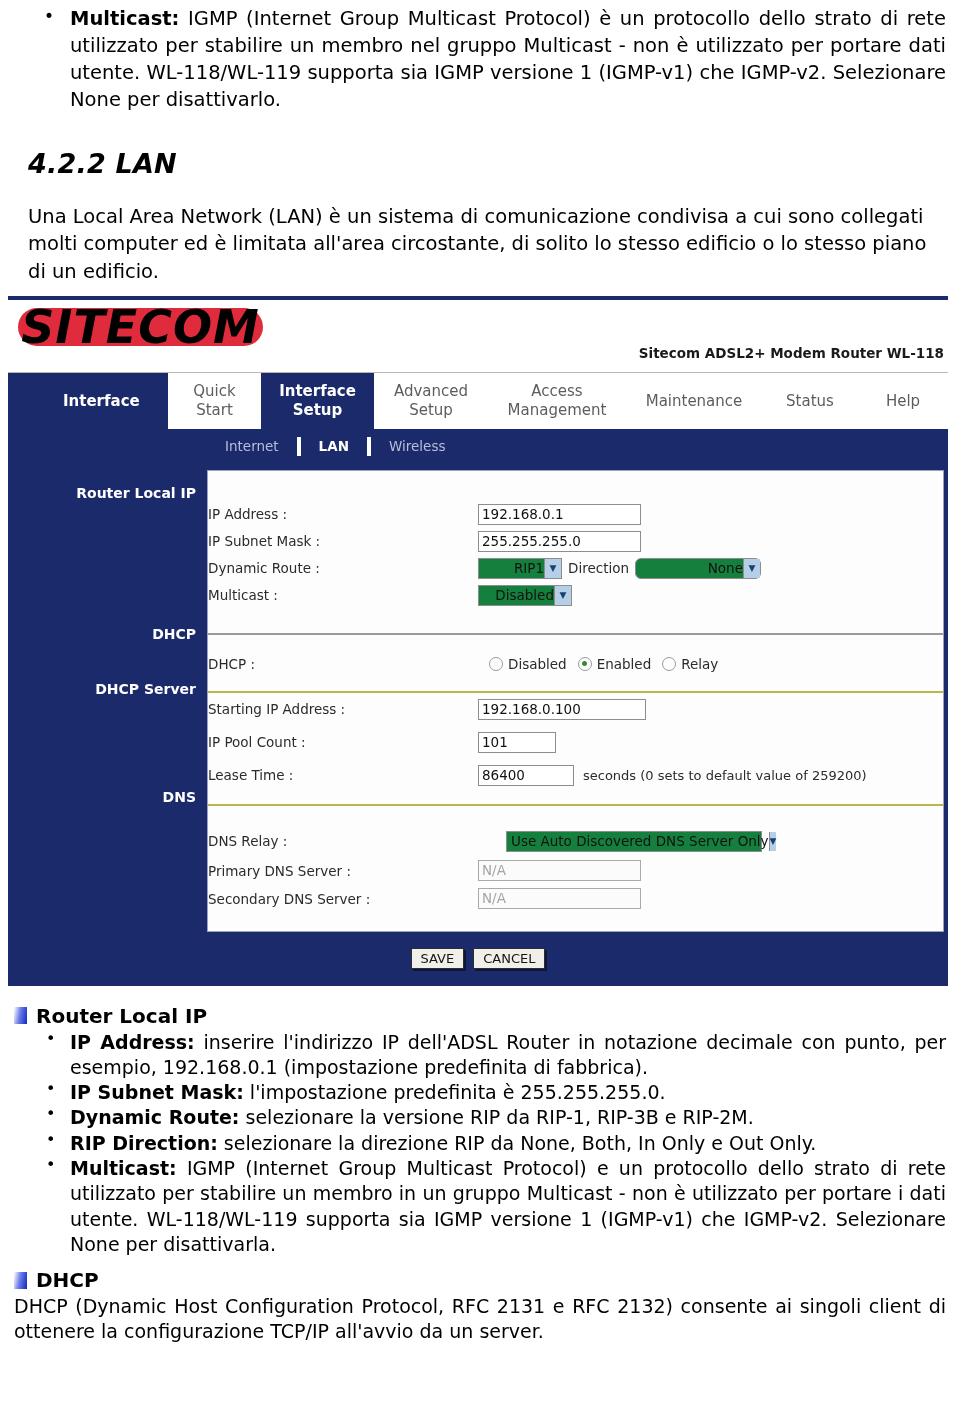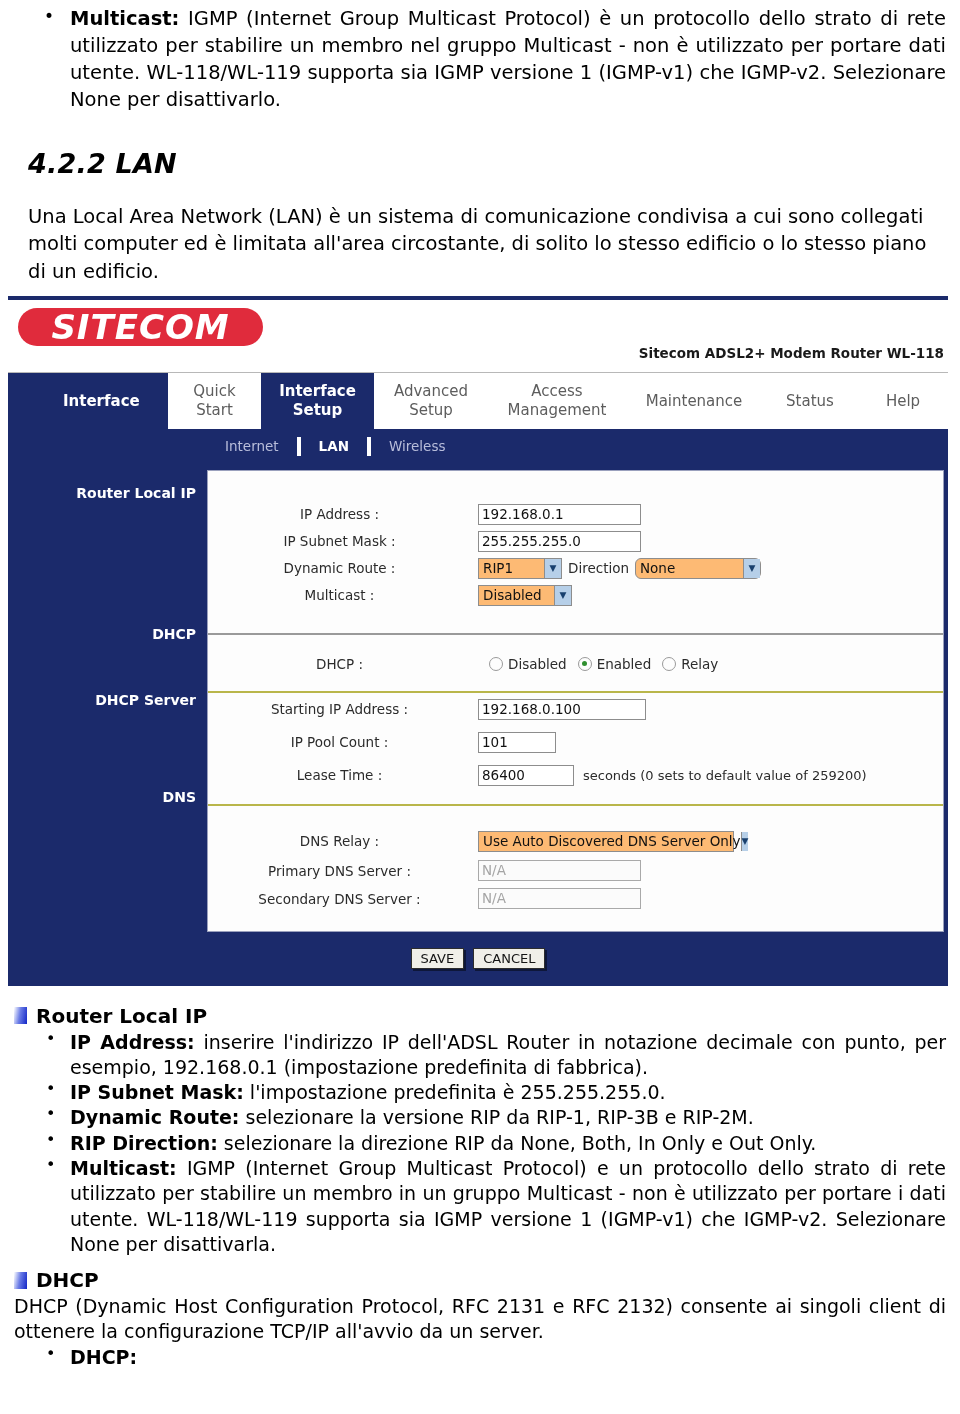--- a/index.html
+++ b/index.html
@@ -71,22 +71,22 @@
     background: #ffffff;
   }
   .sitecom-logo {
     position: absolute;
     left: 10px;
     top: 8px;
     width: 245px;
     height: 38px;
     background: #e02b3c;
     border-radius: 24px;
-    color: #ffffff;
-    font-size: 34px;
+    color: #000000;
+    font-size: 46px;
     font-weight: bold;
     font-style: italic;
     letter-spacing: 1px;
     display: flex;
     align-items: center;
     justify-content: center;
     font-family: "DejaVu Sans", "Liberation Sans", sans-serif;
   }
   .model-name {
     position: absolute;
@@ -191,21 +191,21 @@
   .side-lbl {
     position: absolute;
     right: 11px;
     color: #ffffff;
     font-size: 14px;
     font-weight: bold;
     white-space: nowrap;
   }
   .side-lbl.l-rlip { top: 21px; }
   .side-lbl.l-dhcp { top: 162px; }
-  .side-lbl.l-dhcpsrv { top: 228px; }
+  .side-lbl.l-dhcpsrv { top: 217px; }
   .side-lbl.l-dns { top: 325px; }
 
   .panel {
     flex: 1;
     background: #fdfdfd;
     border: 1px solid #9aa0bd;
     margin: 6px 4px 0 0;
     position: relative;
     padding-bottom: 18px;
   }
@@ -217,21 +217,21 @@
   .divider.olive { background: #b9b64a; }
 
   .field-row {
     display: flex;
     align-items: center;
     height: 27px;
     margin-bottom: 0;
   }
   .field-label {
     width: 270px;
-    text-align: center;
+    text-align: left;
     font-size: 13.5px;
     color: #2b2b2b;
     padding-right: 7px;
     box-sizing: border-box;
     white-space: nowrap;
   }
   .tbox {
     border: 1px solid #8d8d8d;
     background: #ffffff;
     height: 19px;
@@ -244,28 +244,29 @@
   }
   .tbox.w-ip { width: 155px; }
   .tbox.w-start { width: 160px; }
   .tbox.w-pool { width: 70px; }
   .tbox.w-lease { width: 88px; }
   .tbox.w-dns { width: 155px; }
   .tbox.disabled { color: #a5a5a5; background: #fbfbfb; border-color: #a9a9a9; }
 
   .sel {
     border: 1px solid #8d8d8d;
-    background: #fdba74;
+    background: #15803d;
     height: 19px;
     display: inline-flex;
     align-items: center;
     font-size: 13.5px;
     color: #111111;
     padding-left: 4px;
     box-sizing: content-box;
+    text-align: right;
   }
   .sel .sel-txt { flex: 1; white-space: nowrap; }
   .sel .arrow {
     width: 16px;
     height: 19px;
     background: #b6cfe8;
     border-left: 1px solid #8d8d8d;
     display: flex;
     align-items: center;
     justify-content: center;
@@ -506,21 +507,21 @@
         <div class="field-row" style="height:33px;">
           <div class="field-label">Lease Time :</div>
           <div class="tbox w-lease">86400</div>
           <span class="hint">seconds   (0 sets to default value of 259200)</span>
         </div>
       </div>
 
       <div class="divider olive" style="margin-top:12px;"></div>
 
       <div style="padding-top:20px;">
-        <div class="field-row" style="height:31px;">
+        <div class="field-row" style="height:31px;gap:28px;">
           <div class="field-label">DNS Relay :</div>
           <div class="sel w-dnsrelay">
             <span class="sel-txt">Use Auto Discovered DNS Server Only</span>
             <span class="arrow">▼</span>
           </div>
         </div>
         <div class="field-row" style="height:28px;">
           <div class="field-label">Primary DNS Server  :</div>
           <div class="tbox w-dns disabled">N/A</div>
         </div>
@@ -555,17 +556,14 @@
     <li class="sub-li"><span class="lbl">Multicast:</span><span> IGMP (Internet Group Multicast Protocol) e un protocollo dello strato di rete utilizzato per stabilire un membro in un gruppo Multicast - non è utilizzato per portare i dati utente. WL-118/WL-119 supporta sia IGMP versione 1 (IGMP-v1) che IGMP-v2. Selezionare None per disattivarla.</span></li>
   </ul>
 
   <div class="head-blk mt10">
     <span class="sq-bullet"></span>
     <span>DHCP</span>
   </div>
 
   <p class="para">DHCP (Dynamic Host Configuration Protocol, RFC 2131 e RFC 2132) consente ai singoli client di ottenere la configurazione TCP/IP all'avvio da un server.</p>
 
-  <ul class="sub-list">
-    <li class="sub-li"><span class="lbl">DHCP:</span></li>
-  </ul>
 
 </div>
 
 </body></html>

